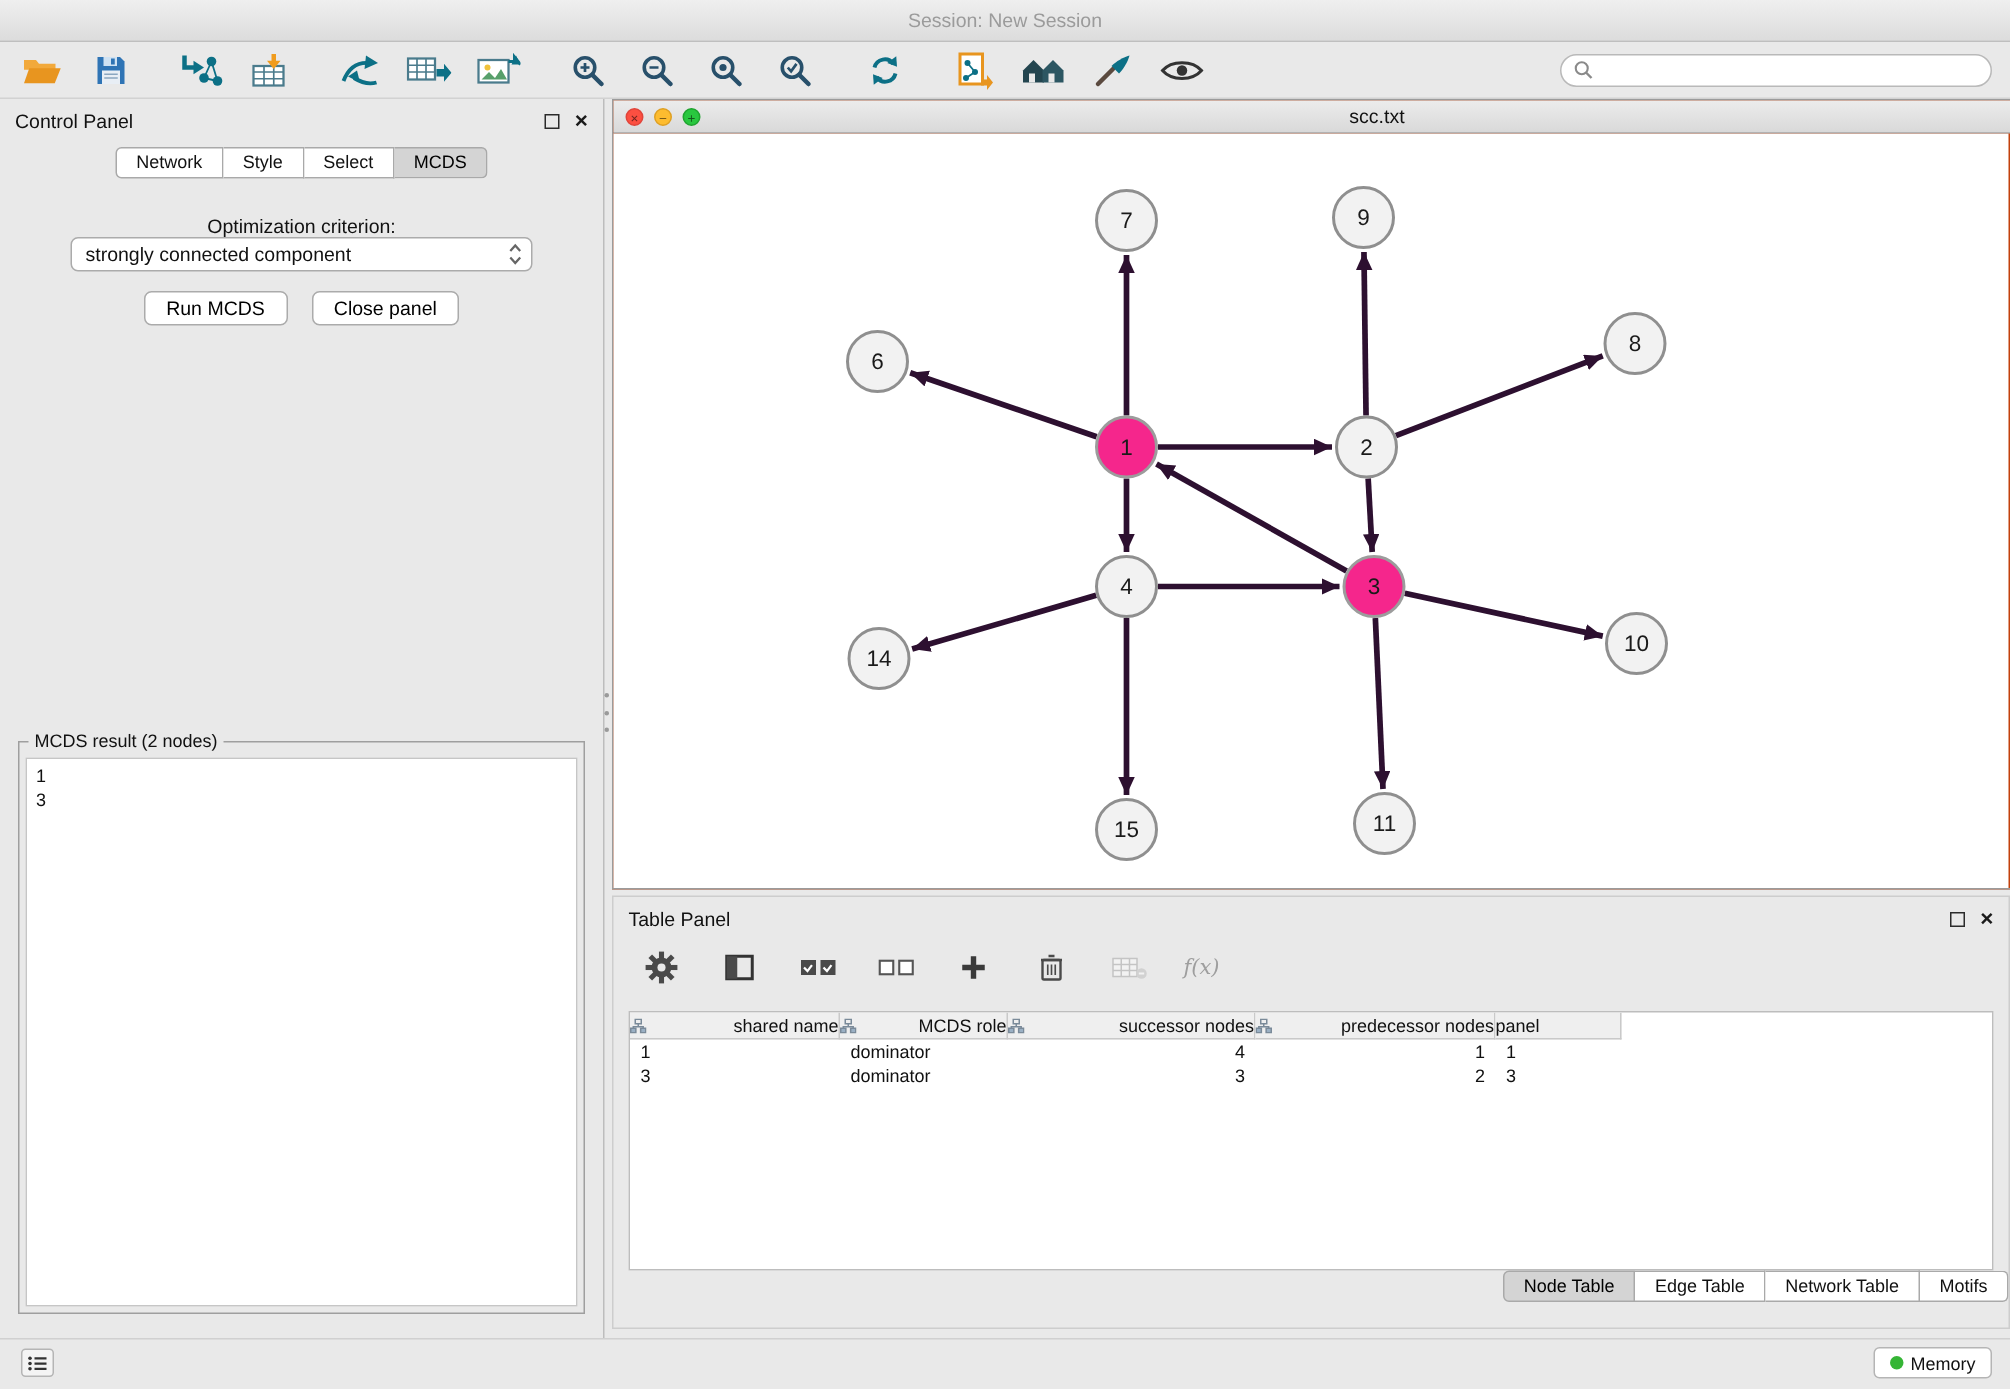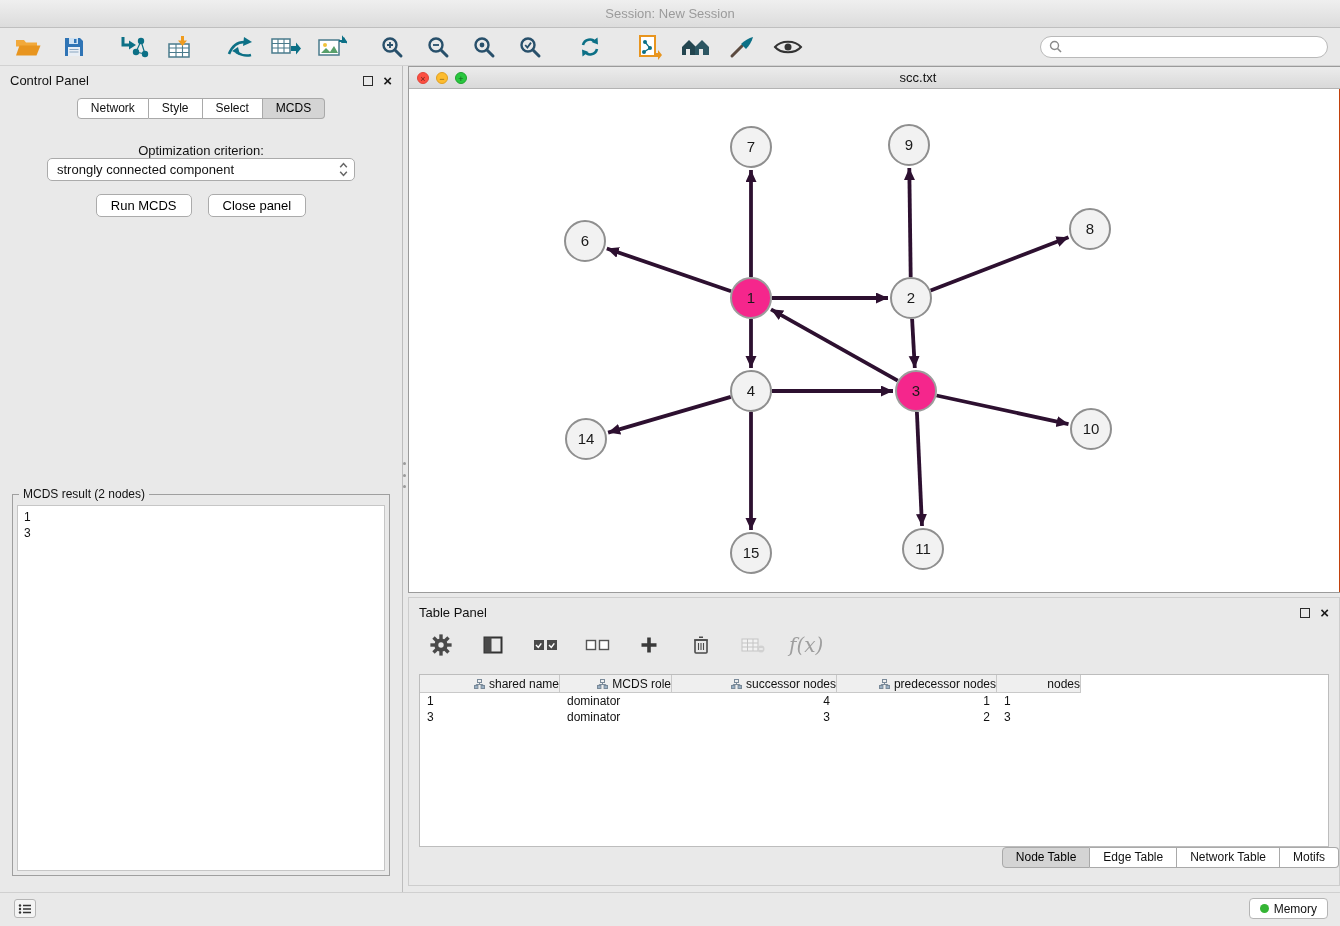--- a/index.html
+++ b/index.html
@@ -52,24 +52,24 @@
   .light.red::before{content:"\00D7"}
   .light.yellow{background:#fdbc2f;border:1px solid #dfa023}
   .light.yellow::before{content:"\2212"}
   .light.green{background:#29c73f;border:1px solid #1fa42f}
   .light.green::before{content:"+"}
   .net-canvas-wrap{width:930px;height:503px;background:#fff;overflow:hidden}
 
   
   .table-panel{position:absolute;left:408px;top:597px;width:932px;height:289px;background:#e9e9e9;border:1px solid #cdcdcd}
   .tp-toolbar{display:flex;align-items:center;gap:20px;padding:8px 8px 6px 16px;height:40px}
-  .fx{font-family:"DejaVu Serif","Liberation Serif",serif;font-style:italic;font-size:20px;color:#9e9e9e}
+  .fx{font-family:"DejaVu Serif","Liberation Serif",serif;font-style:italic;font-size:14px;color:#9e9e9e}
   .table-wrap{position:absolute;left:10px;right:10px;top:76px;bottom:38px;background:#fff;border:1px solid #bdbdbd;overflow:hidden}
   .thead{display:flex;height:18px;font-size:12px}
-  .th{background:#efefef;border-right:1px solid #c9c9c9;border-bottom:1px solid #c9c9c9;display:flex;align-items:center;justify-content:flex-end;gap:4px;cursor:default}
+  .th{background:#efefef;border-right:1px solid #c9c9c9;border-bottom:1px solid #c9c9c9;display:flex;align-items:center;justify-content:space-between;gap:4px;cursor:default}
   .tr{display:flex;height:16px;font-size:12px}
   .td{padding:0 7px;display:flex;align-items:center;overflow:hidden;white-space:nowrap}
   .td.num{justify-content:flex-end}
   .c0{width:140px}.c1{width:112px}.c2{width:165px}.c3{width:160px}.c4{width:84px}
   .tp-tabs{position:absolute;left:0;right:0;bottom:17px;display:flex;justify-content:flex-end}
 
   .grip-v{position:absolute;left:402px;top:462px;width:4px;height:26px;display:flex;flex-direction:column;align-items:center;justify-content:space-between}
   .grip-v i,.grip-h i{width:3px;height:3px;border-radius:50%;background:#9a9a9a;display:block}
   .grip-h{position:absolute;left:855px;top:588px;width:26px;height:4px;display:flex;align-items:center;justify-content:space-between}
 </style>
@@ -453,21 +453,21 @@
       <div class="th c3">
         <svg width="11" height="10" viewBox="0 0 11 10">
             <rect x="3.5" y="0.5" width="4" height="3" fill="none" stroke="#7a8a99"></rect>
             <path d="M5.5 3.5 v2 M2.2 8.5 v-3 h6.6 v3" stroke="#7a8a99" fill="none"></path>
             <rect x="0.5" y="6.5" width="3.4" height="3" fill="#9ab0c4" stroke="#7a8a99"></rect>
             <rect x="7.1" y="6.5" width="3.4" height="3" fill="#9ab0c4" stroke="#7a8a99"></rect>
           </svg>
         <span>predecessor nodes</span>
       </div>
       <div class="th c4">
-        <span>nodes</span>
+        <span>panel</span>
       </div>
     </div>
     <div class="tr">
       <div class="td c0">1</div>
       <div class="td c1">dominator</div>
       <div class="td c2 num">4</div>
       <div class="td c3 num">1</div>
       <div class="td c4">1</div>
     </div>
     <div class="tr">

